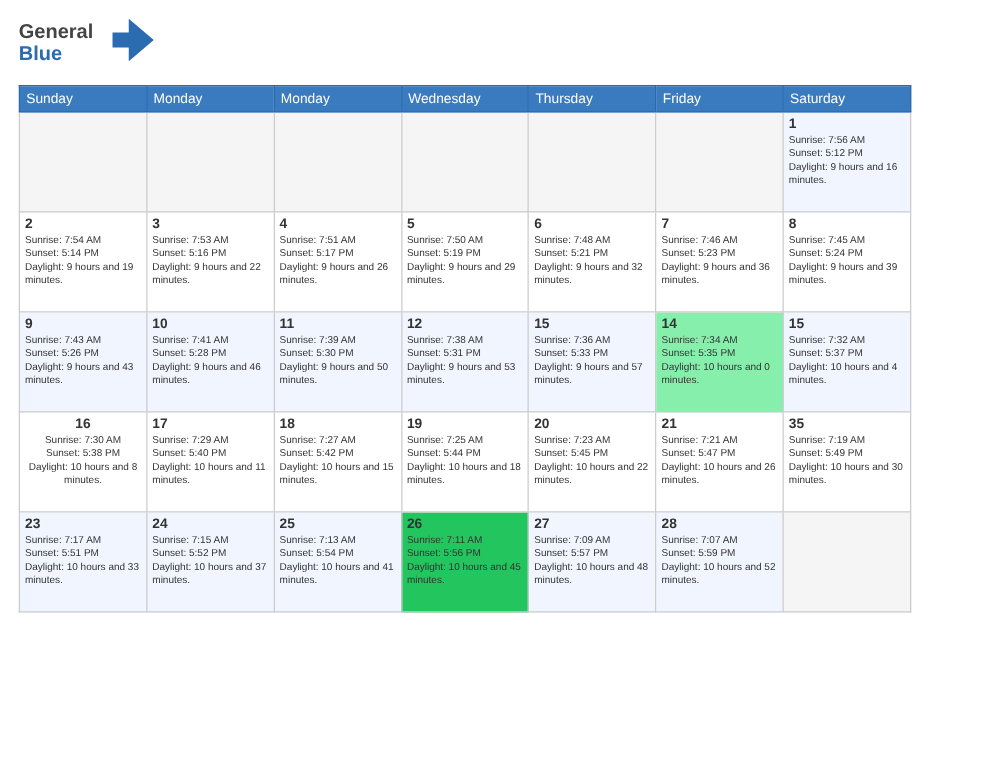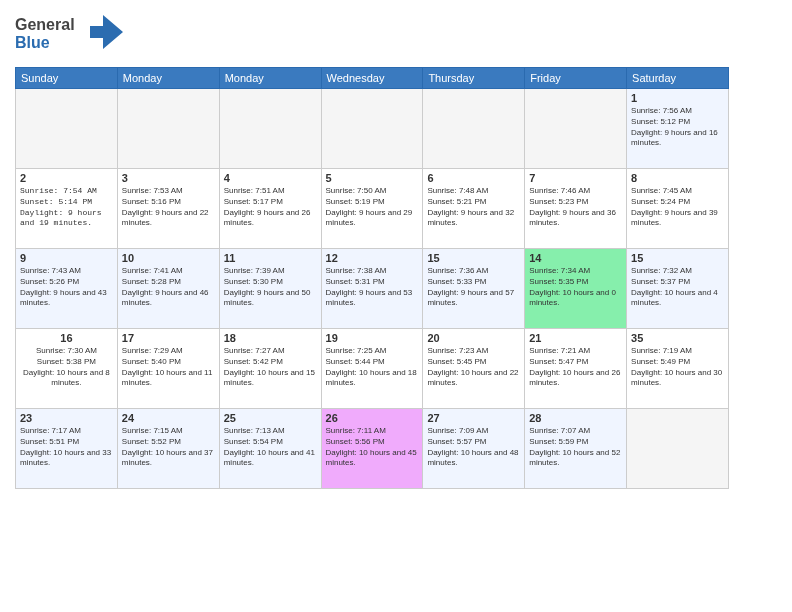--- a/index.html
+++ b/index.html
@@ -100,21 +100,21 @@
           <td style="background: rgb(240, 245, 255);">
             <span class="day-num">1</span>
             <div class="day-info" style="white-space: pre-line;">Sunrise: 7:56 AM
 Sunset: 5:12 PM
 Daylight: 9 hours and 16 minutes.</div>
           </td>
         </tr>
         <tr>
           <td style="background: rgb(255, 255, 255);">
             <span class="day-num">2</span>
-            <div class="day-info" style="white-space: pre-line; font-family: Liberation Mono, monospace;">Sunrise: 7:54 AM
+            <div class="day-info" style="white-space: pre-line;">Sunrise: 7:54 AM
 Sunset: 5:14 PM
 Daylight: 9 hours and 19 minutes.</div>
           </td>
           <td style="background: rgb(255, 255, 255);">
             <span class="day-num">3</span>
             <div class="day-info" style="white-space: pre-line;">Sunrise: 7:53 AM
 Sunset: 5:16 PM
 Daylight: 9 hours and 22 minutes.</div>
           </td>
           <td style="background: rgb(255, 255, 255);">
@@ -248,21 +248,21 @@
             <div class="day-info" style="white-space: pre-line;">Sunrise: 7:15 AM
 Sunset: 5:52 PM
 Daylight: 10 hours and 37 minutes.</div>
           </td>
           <td style="background: rgb(240, 245, 255); margin-left: 16px;">
             <span class="day-num">25</span>
             <div class="day-info" style="white-space: pre-line;">Sunrise: 7:13 AM
 Sunset: 5:54 PM
 Daylight: 10 hours and 41 minutes.</div>
           </td>
-          <td style="background: #f0abfc;">
+          <td style="background: #22c55e;">
             <span class="day-num">26</span>
             <div class="day-info" style="white-space: pre-line;">Sunrise: 7:11 AM
 Sunset: 5:56 PM
 Daylight: 10 hours and 45 minutes.</div>
           </td>
           <td style="background: rgb(240, 245, 255);">
             <span class="day-num">27</span>
             <div class="day-info" style="white-space: pre-line;">Sunrise: 7:09 AM
 Sunset: 5:57 PM
 Daylight: 10 hours and 48 minutes.</div>

